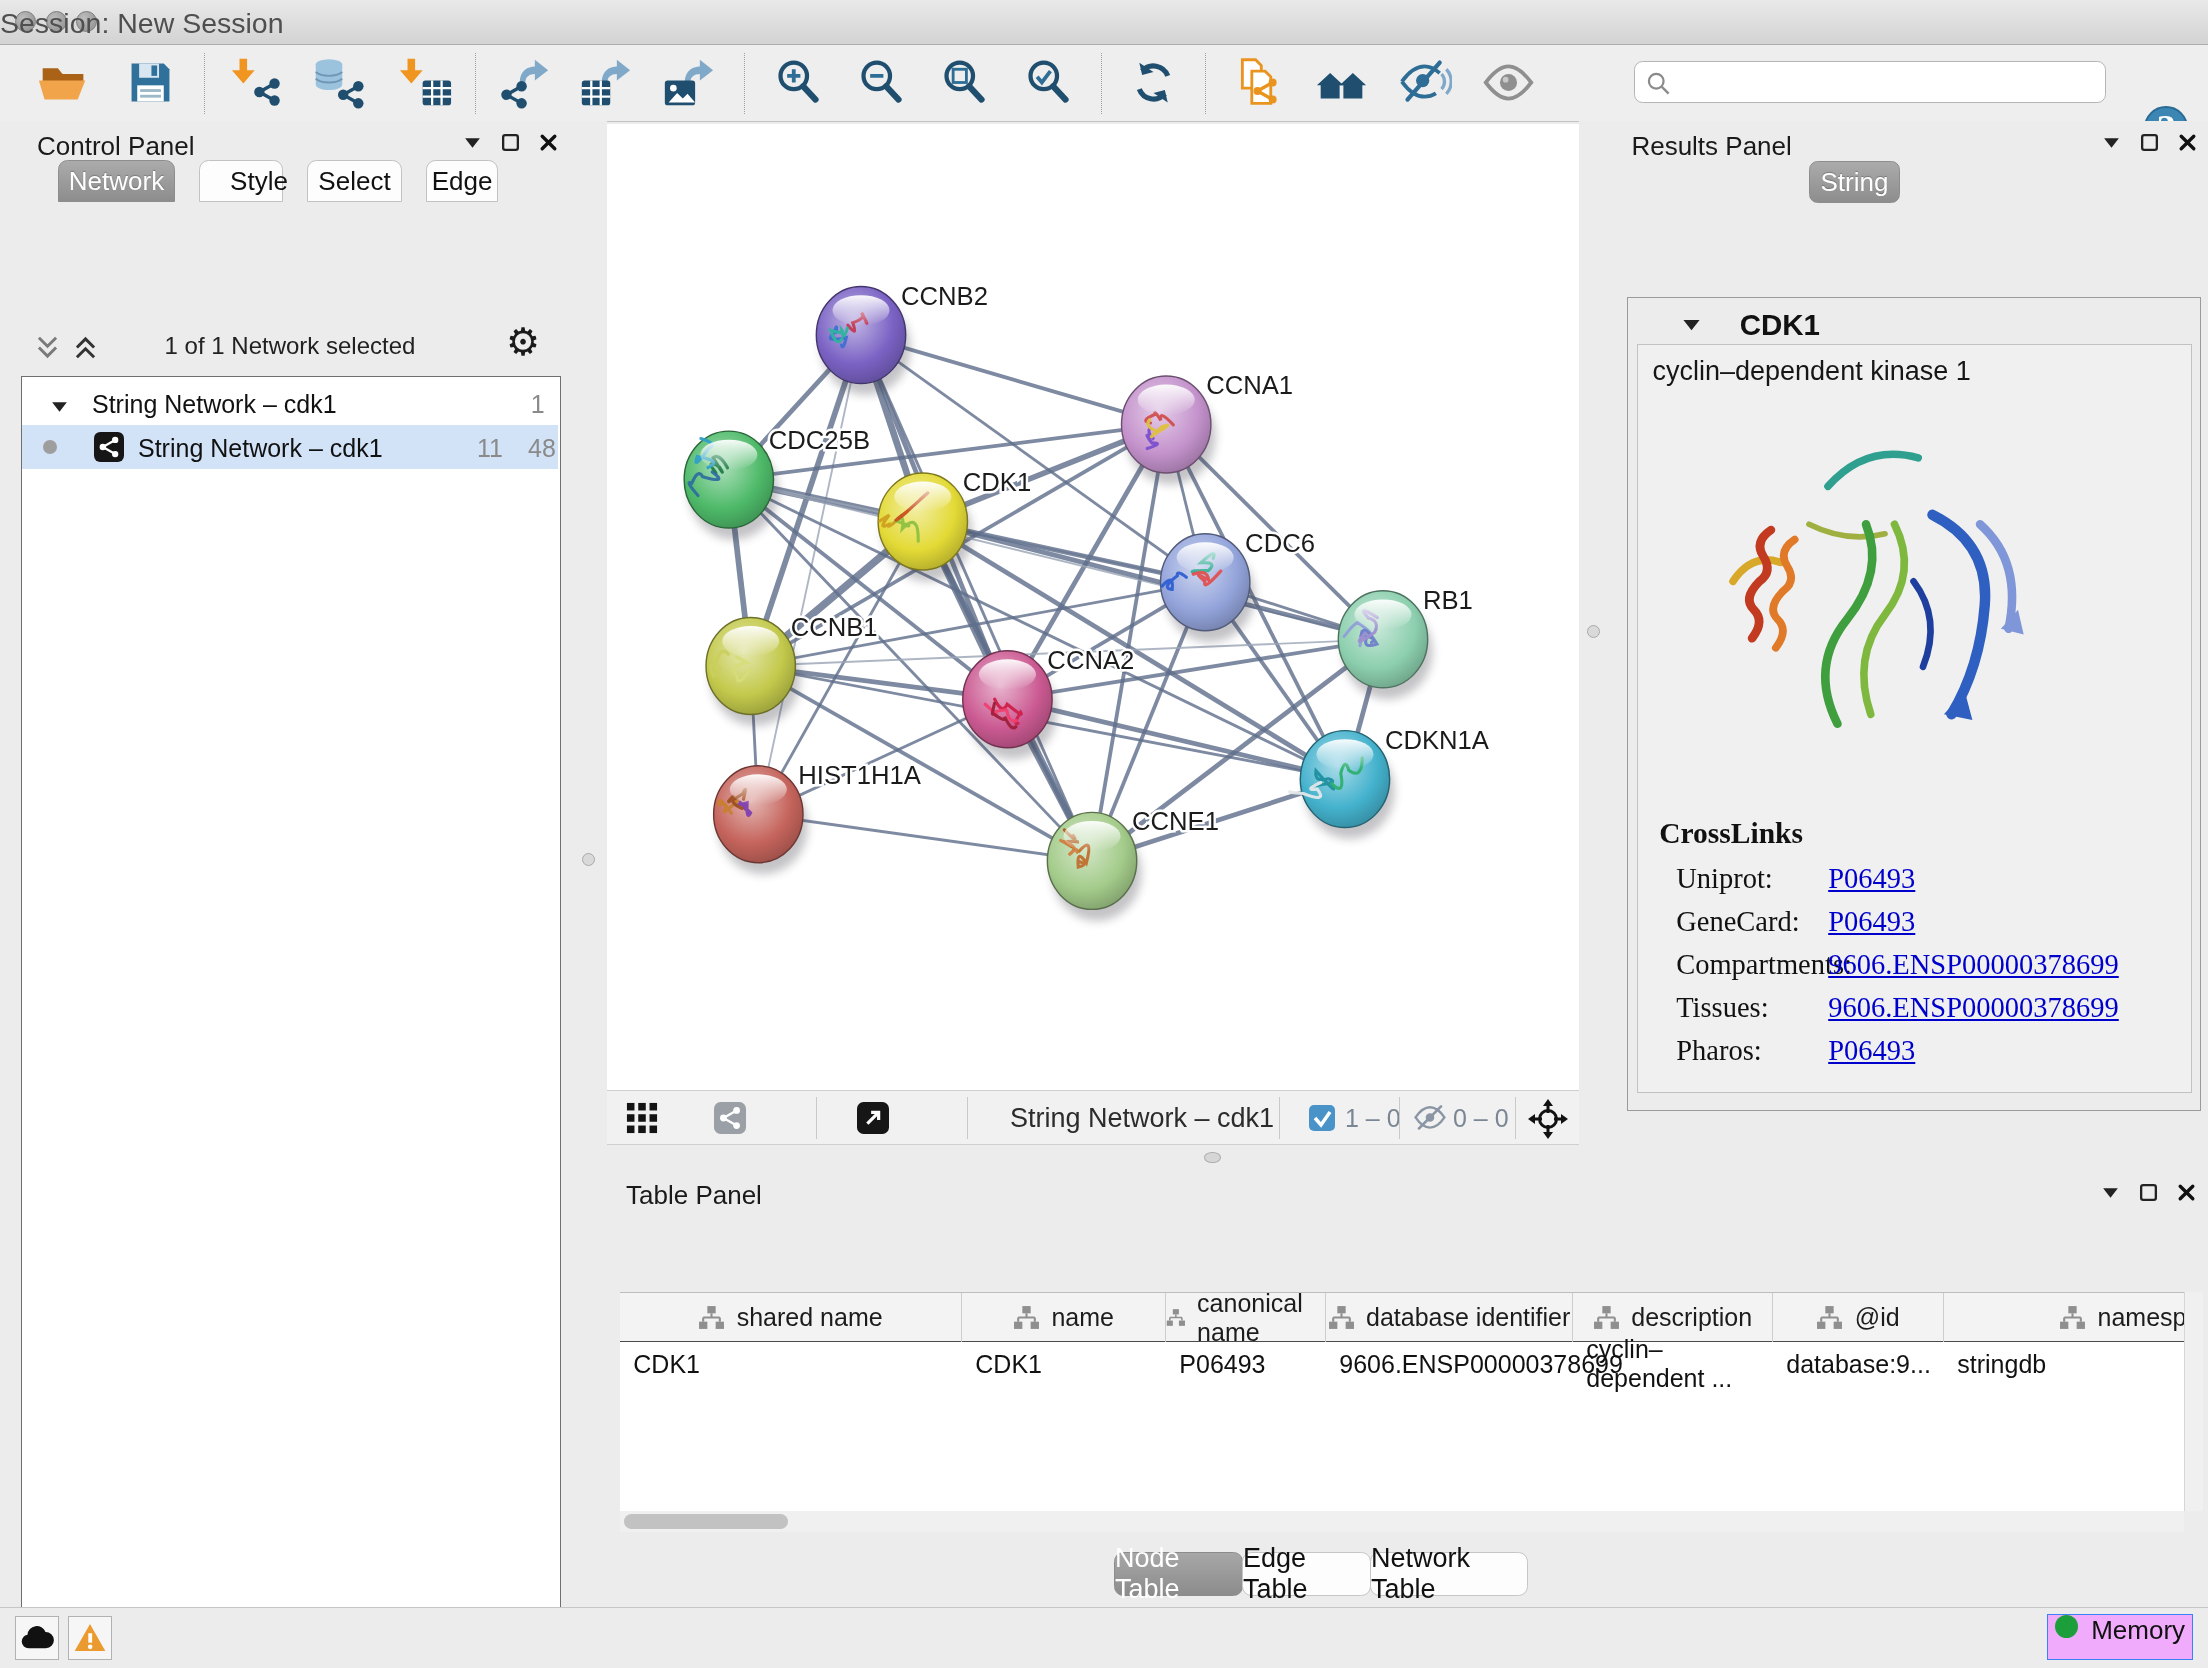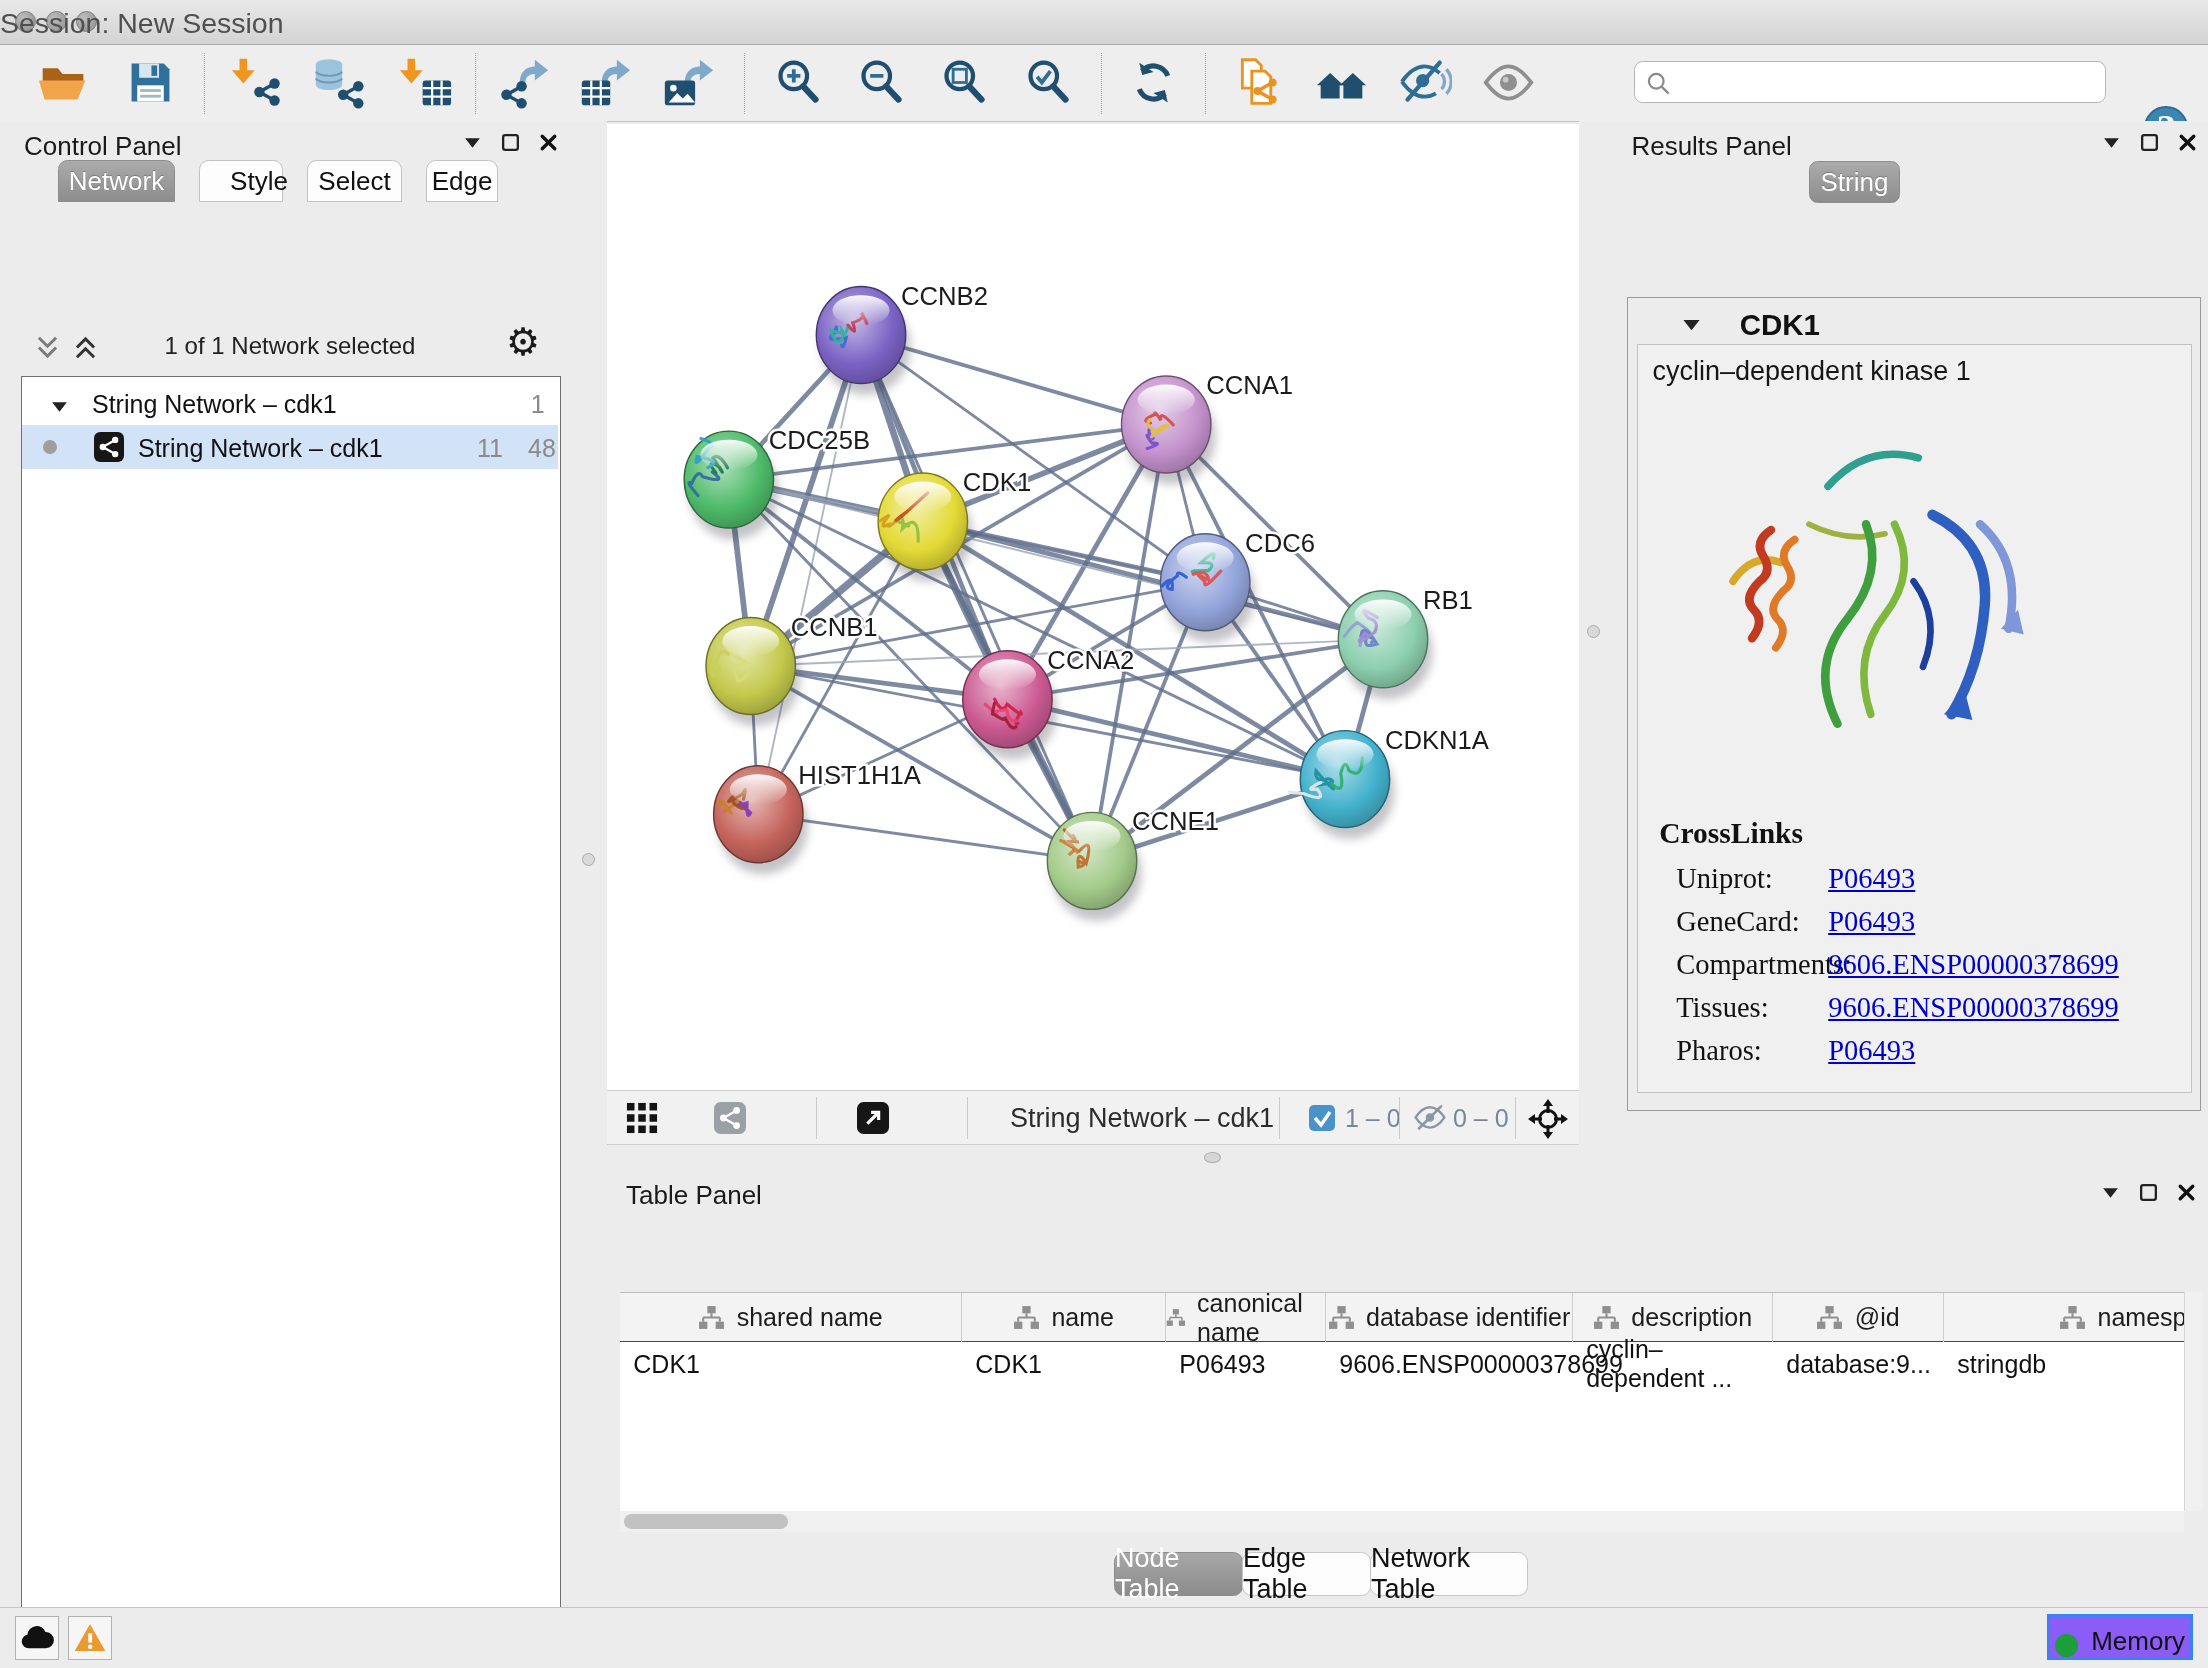--- a/index.html
+++ b/index.html
@@ -73,22 +73,22 @@
   .vscroll{position:absolute;left:2184px;top:1292px;width:19px;height:219px;background:#f0f0f0;border-left:1px solid #d6d6d6;box-sizing:border-box;}
   .hscroll{position:absolute;left:620px;top:1511px;width:1564px;height:21px;background:#f0f0f0;}
   .hthumb{position:absolute;left:3.8px;top:2.9px;width:164px;height:15px;background:#c2c2c2;border-radius:7.6px;}
   .btabs{position:absolute;left:1115px;top:1552px;display:flex;}
   .btabs .seg{border-radius:9.5px;}
   .btabs .seg:first-child{border-radius:9.5px;}
   
   .statusbar{position:absolute;left:0;top:1607px;width:2208px;height:61px;background:#ececec;border-top:1px solid #c6c6c6;box-sizing:border-box;}
   .sbtn{position:absolute;top:7.6px;width:44px;height:44px;background:#f6f6f6;border:1px solid #b2b2b2;
     box-sizing:border-box;display:flex;align-items:center;justify-content:center;}
-  .membtn{position:absolute;left:2047px;top:5.7px;width:146px;height:46px;background:#8b5cf6;border:3px solid #3b82f6;
-    box-sizing:border-box;display:flex;align-items:flex-end;justify-content:center;gap:13.3px;font-size:26px;color:#111;}
+  .membtn{position:absolute;left:2047px;top:5.7px;width:146px;height:46px;background:#f0abfc;border:1px solid #3b82f6;
+    box-sizing:border-box;display:flex;align-items:flex-start;justify-content:center;gap:13.3px;font-size:26px;color:#111;}
   .memdot{width:23px;height:23px;border-radius:50%;background:#1c9e3b;}
   .gearglyph{font-family:"DejaVu Sans",sans-serif;color:#1a1a1a;}
 </style>
 </head>
 <body>
 
 <div class="titlebar">
   <div class="tdot" style="left:15px"></div>
   <div class="tdot" style="left:46px"></div>
   <div class="tdot" style="left:76px"></div>
@@ -235,21 +235,21 @@
         <circle cx="25" cy="25" r="3" fill="#c9c9c9"></circle>
       </svg></div>
     <div class="tsep" style="left: 204px;"></div>
     <div class="tsep" style="left: 475px;"></div>
     <div class="tsep" style="left: 744px;"></div>
     <div class="tsep" style="left: 1101px;"></div>
     <div class="tsep" style="left: 1205px;"></div>
   </div>
 
 <div class="abs" style="left:0;top:121px;width:571px;height:1487px;background:#ececec;">
-  <div class="abs ptitle" style="left:24px;top:9.5px;">Control Panel</div>
+  <div class="abs ptitle" style="left:37px;top:9.5px;">Control Panel</div>
   <div class="winicons" style="left:462px;top:11.4px;">
     <span><svg viewBox="0 0 20 20">
           <path d="M3 6h14l-7 9z" fill="#222"></path>
         </svg></span>
     <span><svg viewBox="0 0 20 20">
           <rect x="3" y="3" width="14" height="14" rx="2" fill="none" stroke="#222" stroke-width="2.2"></rect>
         </svg></span>
     <span><svg viewBox="0 0 20 20">
           <path d="M4 4l12 12M16 4L4 16" stroke="#111" stroke-width="3.2" stroke-linecap="round"></path>
         </svg></span>

